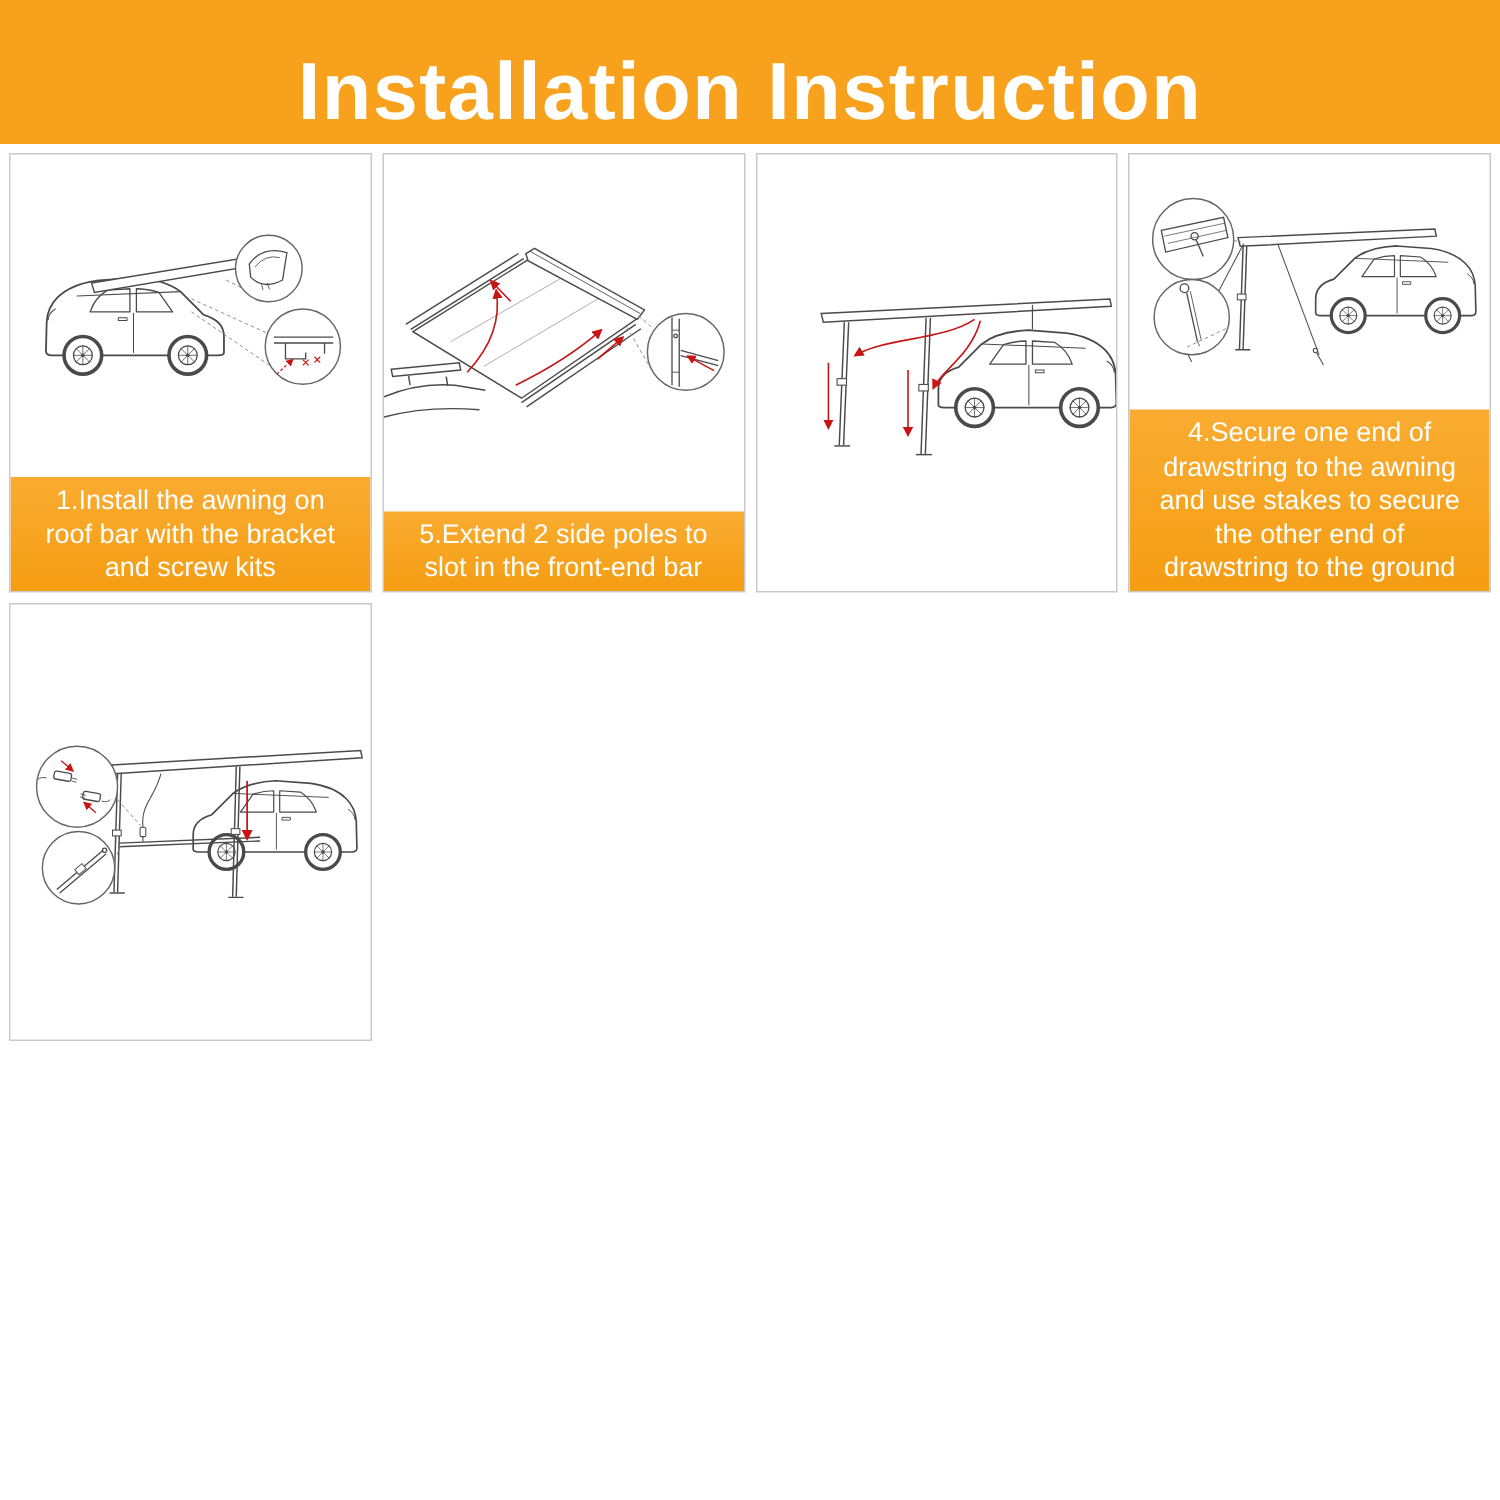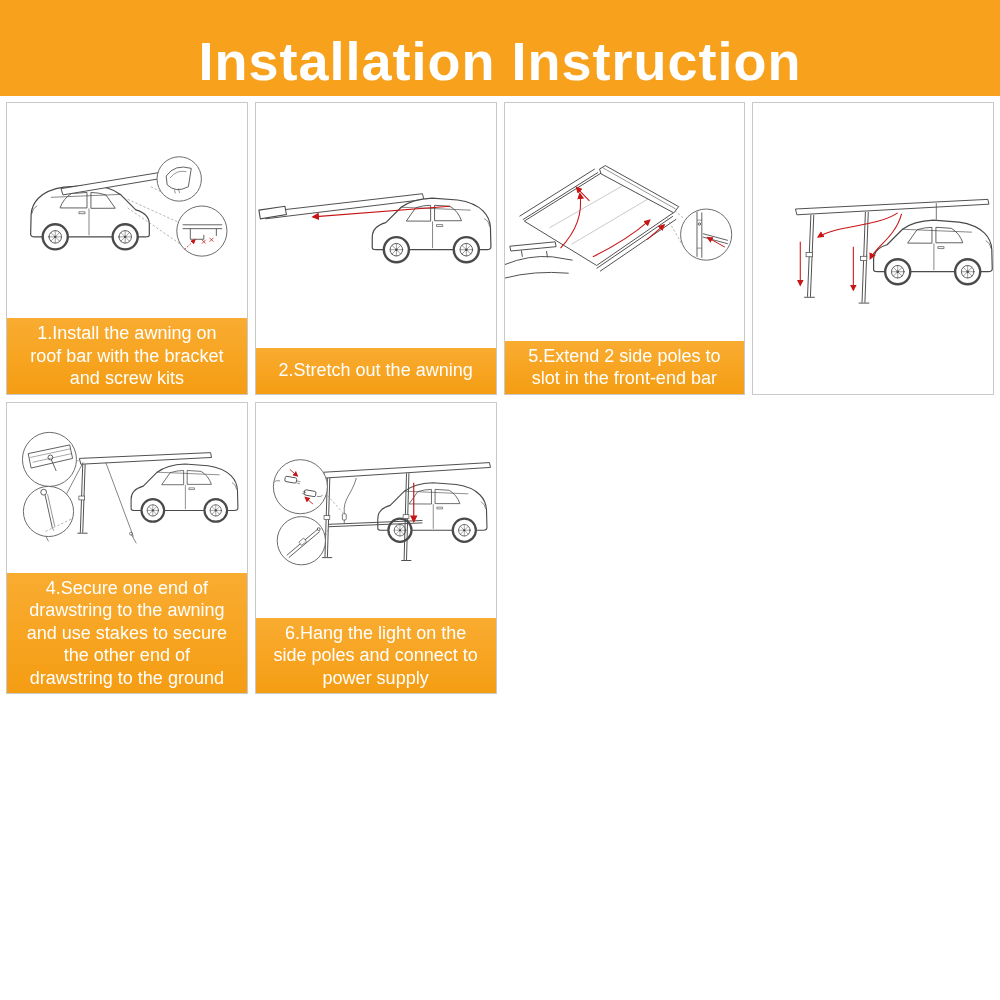--- a/index.html
+++ b/index.html
@@ -105,33 +105,20 @@
               <path d="M404,184 l8,8 M412,184 l-8,8"></path>
               <path d="M420,180 l8,8 M428,180 l-8,8"></path>
               <line x1="368" y1="204" x2="390" y2="184" stroke-dasharray="4 3" marker-end="url(#arrowR)"></line>
             </g>
           </g>
         </svg>
       </div>
       <div class="caption">1.Install the awning on roof bar with the bracket and screw kits</div>
     </div>
 
-    <div class="panel">
-      <div class="illus">
-        <svg viewBox="0 0 497 247" preserveAspectRatio="xMidYMid meet">
-          <g stroke="#4a4a4a" fill="#ffffff" stroke-width="2">
-            <polygon points="16,96 345,58 348,70 20,110"></polygon>
-            <polygon points="6,92 60,84 63,101 9,110" stroke-width="2.2"></polygon>
-          </g>
-          <use href="#car-side" transform="translate(234,52)"></use>
-          <line x1="402" y1="84" x2="118" y2="106" stroke="#c81414" stroke-width="2.4" marker-end="url(#arrowR)"></line>
-        </svg>
-      </div>
-      <div class="caption">2.Stretch out the awning</div>
-    </div>
 
     <div class="panel">
       <div class="illus">
         <svg viewBox="0 0 497 247" preserveAspectRatio="xMidYMid meet">
           <g stroke="#4a4a4a" fill="none" stroke-width="2">
             <path d="M0,212 Q48,192 98,196 L140,203"></path>
             <path d="M0,240 Q60,224 132,230"></path>
             <line x1="36" y1="196" x2="34" y2="183"></line>
             <line x1="88" y1="197" x2="86" y2="184"></line>
             <polygon points="10,174 104,165 106,175 12,184" fill="#ffffff"></polygon>
@@ -301,17 +288,16 @@
               <rect x="90" y="184" width="13" height="9" transform="rotate(-40 96 188)" fill="#ffffff" stroke-width="1.3"></rect>
               <circle cx="130" cy="162" r="3"></circle>
             </g>
           </g>
           <g stroke="#888" stroke-dasharray="5 4" stroke-width="1.3">
             <line x1="148" y1="92" x2="180" y2="128"></line>
             <line x1="144" y1="176" x2="152" y2="156"></line>
           </g>
         </svg>
       </div>
-      <div class="caption">6.Hang the light on the side poles and connect to power supply</div>
     </div>
 
   </div>
 </div>
 
 </body></html>

